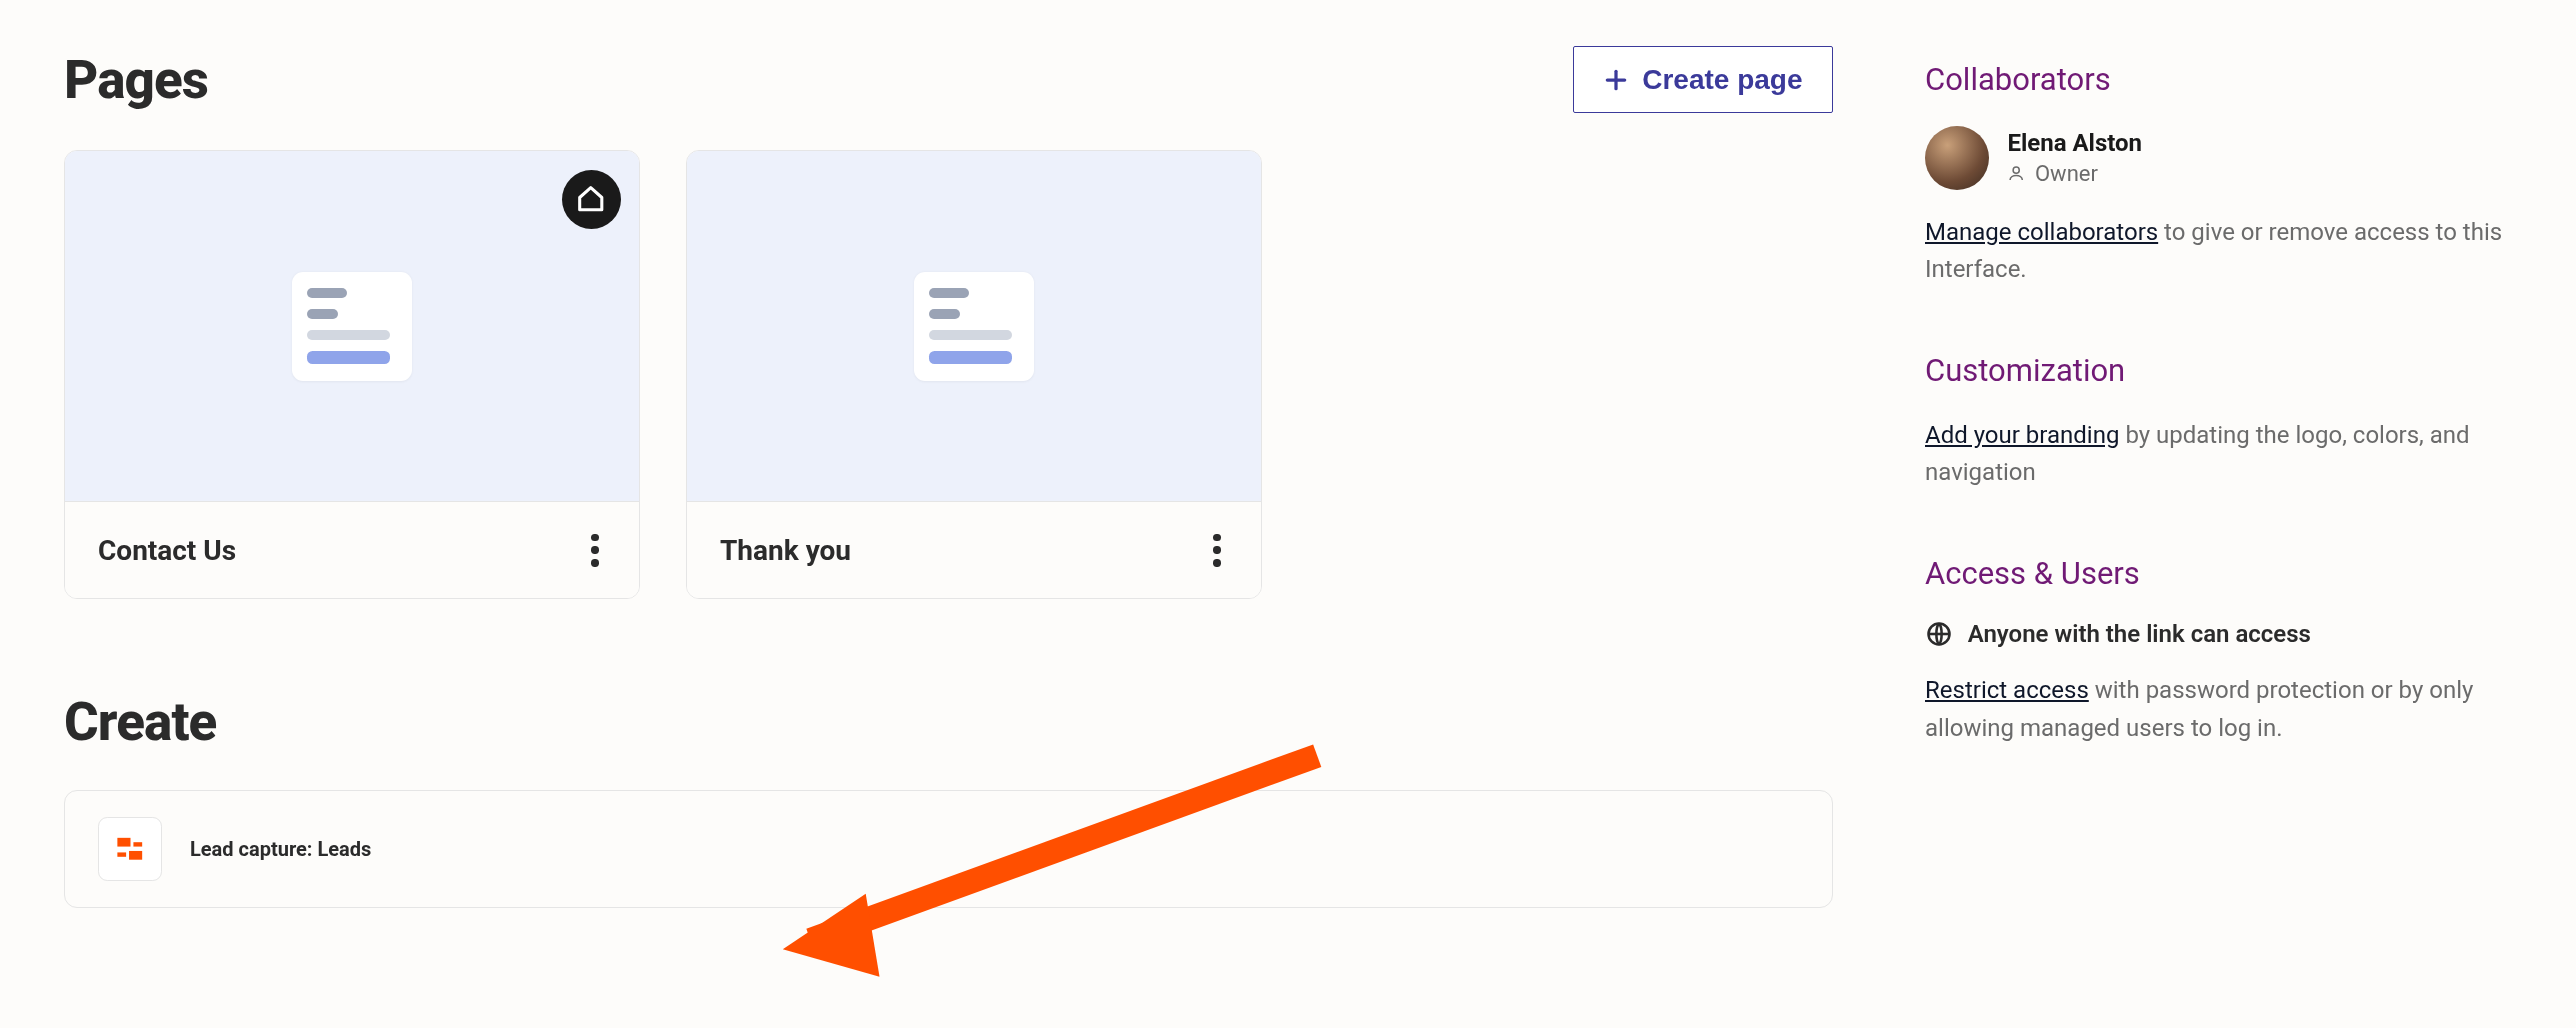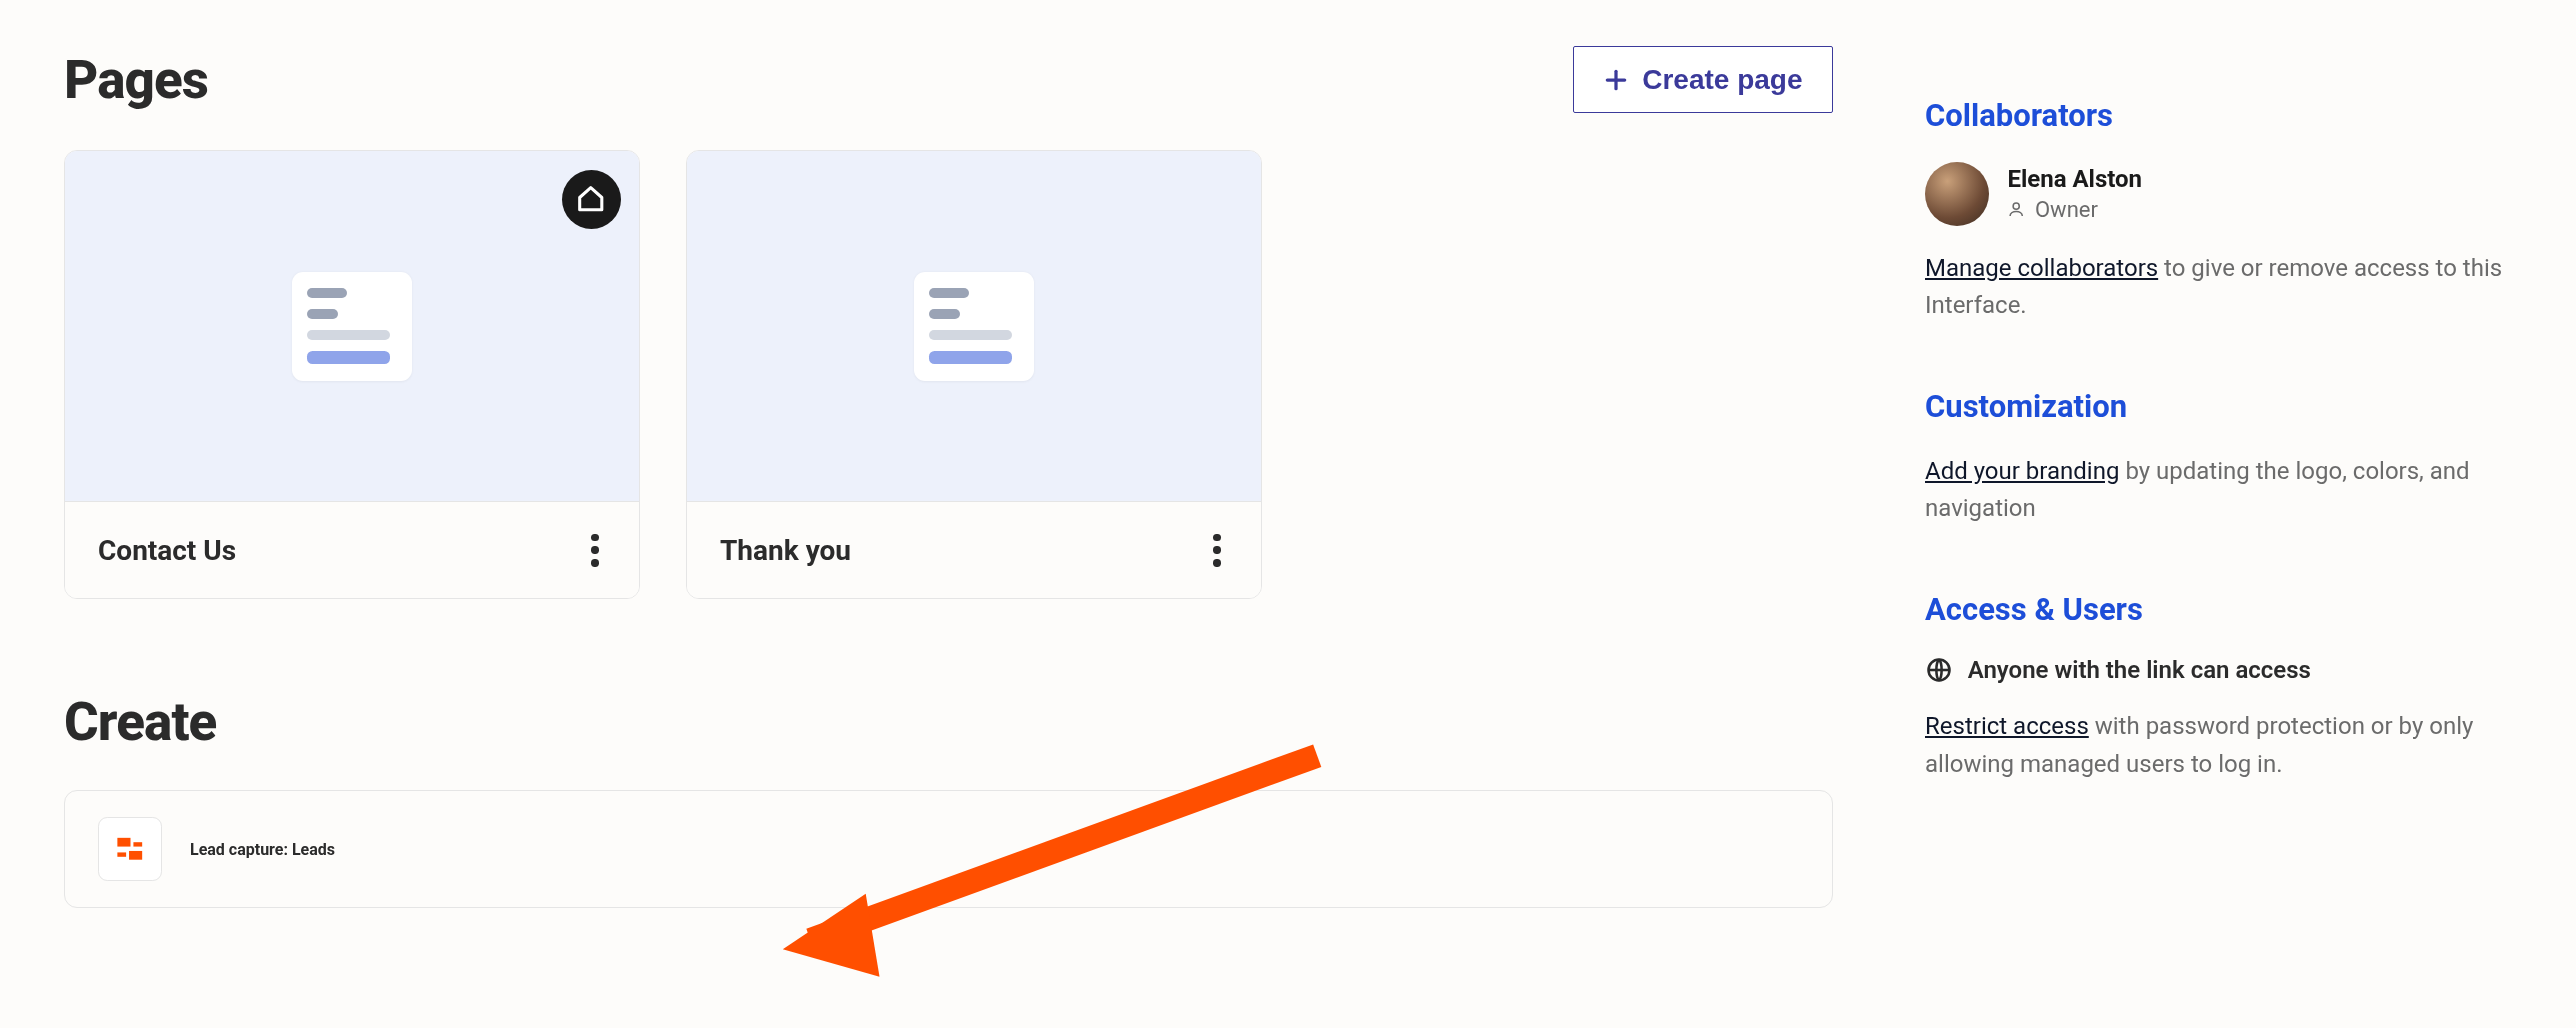--- a/index.html
+++ b/index.html
@@ -143,38 +143,37 @@
   .table-icon {
     width: 64px; height: 64px;
     border: 0.9px solid #e5e5e5;
     border-radius: 9.2px;
     background: #fff;
     display: flex;
     align-items: center;
     justify-content: center;
   }
   .table-icon svg { width: 35px; height: 35px; }
-  .table-name { font-size: 16px; font-weight: 700; color: #2b2b2b; }
+  .table-name { font-size: 20px; font-weight: 700; color: #2b2b2b; }
 
   
   .arrow-annotation {
     position: absolute;
     left: 691px;
     top: 682px;
     pointer-events: none;
   }
 
   
   .side-section { margin-bottom: 64px; }
   .side-title {
     font-size: 31px;
-    font-weight: 700;
-    color: #1d4ed8;
+    font-weight: 400;
+    color: #701a75;
     margin-bottom: 28px;
-    margin-top: 36px;
   }
   .collab-row {
     display: flex;
     align-items: center;
     gap: 18.4px;
     margin-bottom: 24px;
   }
   .avatar {
     width: 64px; height: 64px; border-radius: 50%;
     background: radial-gradient(circle at 35% 30%, #c9a07a 0%, #6d4a35 60%, #3a2a20 100%);

